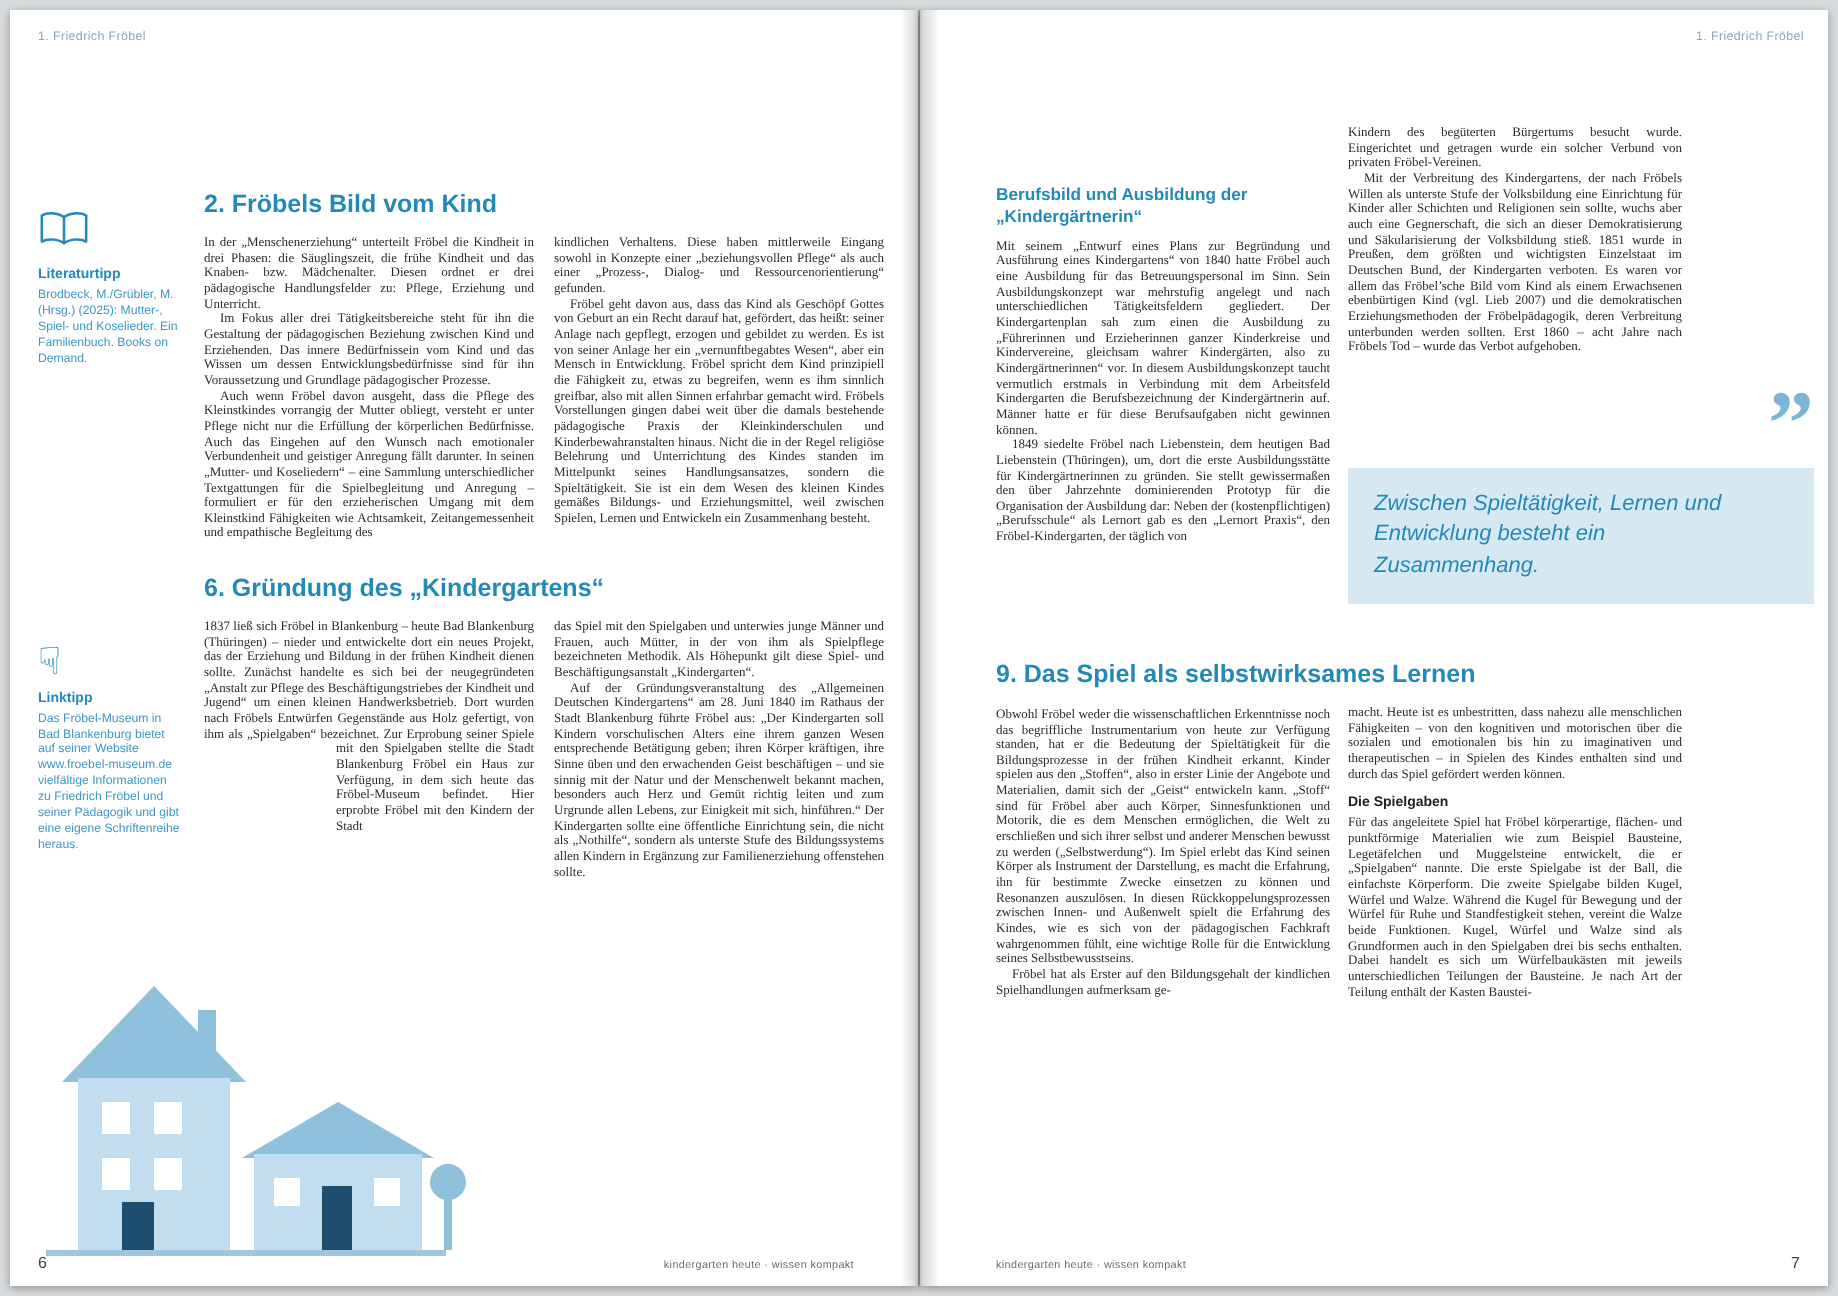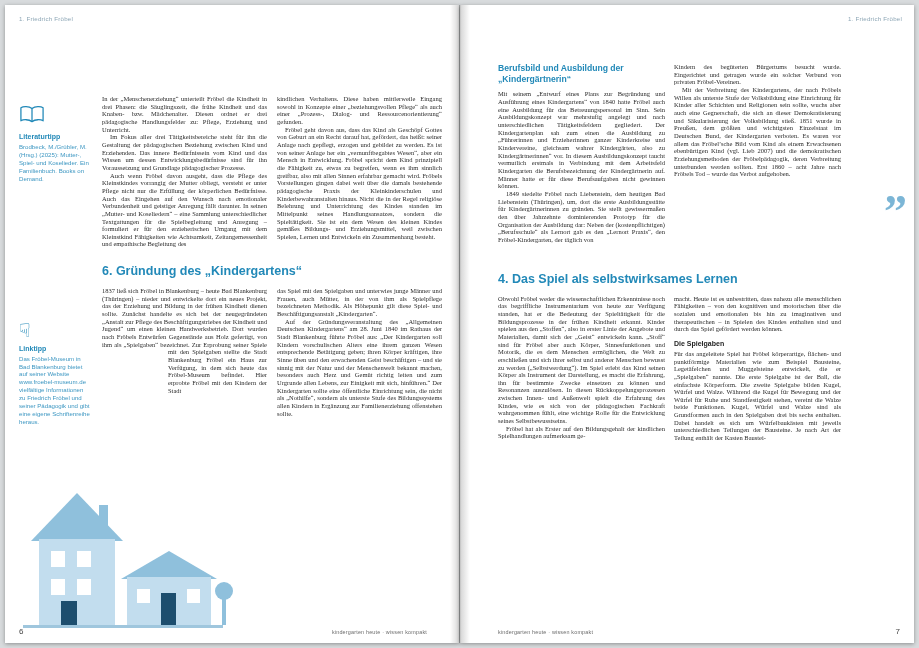--- a/index.html
+++ b/index.html
@@ -37,21 +37,21 @@
   .lp-main { flex:1; min-width:0; }
   .cols { display:flex; gap:10px; }
   .col  { flex:1; min-width:0; }
   .sec3 { margin-top:16px; }
 
   .illu-spacer { float:left; width:96px; height:138px; margin:2px 6px 0 -36px; }
   .museum-illu { position:absolute; left:16px; bottom:12px; width:212px; height:148px; }
 
   
   .rp-body { position:absolute; top:58px; left:38px; right:7px; }
-  .rp-row { display:flex; gap:9px; }
+  .rp-row { display:flex; gap:9px;align-items:center; }
   .w167 { flex:0 0 167px; width:167px; min-width:0; }
   .w233 { flex:0 0 233px; width:233px; min-width:0; }
   .narrow { width:167px; }
   .quote-mark { text-align:right; font-size:46px; line-height:.78; height:38px; overflow:hidden;
                 color:#7cb6d6; margin-top:16px; font-family:"Liberation Serif", serif; font-weight:bold; }
   .quote-box { margin-top:2px; background:#d6e9f3; padding:11px 38px 11px 13px;
                font-size:11px; line-height:1.4; font-style:italic; color:#2289b8; }
   .sec4 { margin-top:28px; }
   .sec4 .rp-row { margin-top:2px; }
 
@@ -85,20 +85,21 @@
         </div>
         <div class="tip tip-2">
           <div class="tip-icon tip-glyph">☟</div>
           <div class="tip-label">Linktipp</div>
           <div class="tip-text">Das Fröbel-Museum in Bad Blankenburg bietet auf seiner Website www.froebel-museum.de vielfältige Informationen zu Friedrich Fröbel und seiner Pädagogik und gibt eine eigene Schriftenreihe heraus.</div>
         </div>
       </aside>
 
       <main class="lp-main">
         <section>
+          <h2 class="h-num">2. Fröbels Bild vom Kind</h2>
           <div class="cols">
             <div class="col">
               <p class="para">In der „Menschenerziehung“ unterteilt Fröbel die Kindheit in drei Phasen: die Säuglingszeit, die frühe Kindheit und das Knaben- bzw. Mädchenalter. Diesen ordnet er drei pädagogische Handlungsfelder zu: Pflege, Erziehung und Unterricht.</p>
               <p class="para ind">Im Fokus aller drei Tätigkeitsbereiche steht für ihn die Gestaltung der pädagogischen Beziehung zwischen Kind und Erziehenden. Das innere Bedürfnissein vom Kind und das Wissen um dessen Entwicklungsbedürfnisse sind für ihn Voraussetzung und Grundlage pädagogischer Prozesse.</p>
               <p class="para ind">Auch wenn Fröbel davon ausgeht, dass die Pflege des Kleinstkindes vorrangig der Mutter obliegt, versteht er unter Pflege nicht nur die Erfüllung der körperlichen Bedürfnisse. Auch das Eingehen auf den Wunsch nach emotionaler Verbundenheit und geistiger Anregung fällt darunter. In seinen „Mutter- und Koseliedern“ – eine Sammlung unterschiedlicher Textgattungen für die Spielbegleitung und Anregung – formuliert er für den erzieherischen Umgang mit dem Kleinstkind Fähigkeiten wie Achtsamkeit, Zeitangemessenheit und empathische Begleitung des</p>
             </div>
             <div class="col">
               <p class="para">kindlichen Verhaltens. Diese haben mittlerweile Eingang sowohl in Konzepte einer „beziehungsvollen Pflege“ als auch einer „Prozess-, Dialog- und Ressourcenorientierung“ gefunden.</p>
               <p class="para ind">Fröbel geht davon aus, dass das Kind als Geschöpf Gottes von Geburt an ein Recht darauf hat, gefördert, das heißt: seiner Anlage nach gepflegt, erzogen und gebildet zu werden. Es ist von seiner Anlage her ein „vernunftbegabtes Wesen“, aber ein Mensch in Entwicklung. Fröbel spricht dem Kind prinzipiell die Fähigkeit zu, etwas zu begreifen, wenn es ihm sinnlich greifbar, also mit allen Sinnen erfahrbar gemacht wird. Fröbels Vorstellungen gingen dabei weit über die damals bestehende pädagogische Praxis der Kleinkinderschulen und Kinderbewahranstalten hinaus. Nicht die in der Regel religiöse Belehrung und Unterrichtung des Kindes standen im Mittelpunkt seines Handlungsansatzes, sondern die Spieltätigkeit. Sie ist ein dem Wesen des kleinen Kindes gemäßes Bildungs- und Erziehungsmittel, weil zwischen Spielen, Lernen und Entwickeln ein Zusammenhang besteht.</p>
             </div>
@@ -158,26 +159,27 @@
         <div class="rp-row">
           <div class="w167">
             <h3 class="h-bsub">Berufsbild und Ausbildung der „Kindergärtnerin“</h3>
             <p class="para">Mit seinem „Entwurf eines Plans zur Begründung und Ausführung eines Kindergartens“ von 1840 hatte Fröbel auch eine Ausbildung für das Betreuungspersonal im Sinn. Sein Ausbildungskonzept war mehrstufig angelegt und nach unterschiedlichen Tätigkeitsfeldern gegliedert. Der Kindergartenplan sah zum einen die Ausbildung zu „Führerinnen und Erzieherinnen ganzer Kinderkreise und Kindervereine, gleichsam wahrer Kindergärten, also zu Kindergärtnerinnen“ vor. In diesem Ausbildungskonzept taucht vermutlich erstmals in Verbindung mit dem Arbeitsfeld Kindergarten die Berufsbezeichnung der Kindergärtnerin auf. Männer hatte er für diese Berufsaufgaben nicht gewinnen können.</p>
             <p class="para ind">1849 siedelte Fröbel nach Liebenstein, dem heutigen Bad Liebenstein (Thüringen), um, dort die erste Ausbildungsstätte für Kindergärtnerinnen zu gründen. Sie stellt gewissermaßen den über Jahrzehnte dominierenden Prototyp für die Organisation der Ausbildung dar: Neben der (kostenpflichtigen) „Berufsschule“ als Lernort gab es den „Lernort Praxis“, den Fröbel-Kindergarten, der täglich von</p>
           </div>
           <div class="w233">
             <p class="para narrow">Kindern des begüterten Bürgertums besucht wurde. Eingerichtet und getragen wurde ein solcher Verbund von privaten Fröbel-Vereinen.</p>
             <p class="para ind narrow">Mit der Verbreitung des Kindergartens, der nach Fröbels Willen als unterste Stufe der Volksbildung eine Einrichtung für Kinder aller Schichten und Religionen sein sollte, wuchs aber auch eine Gegnerschaft, die sich an dieser Demokratisierung und Säkularisierung der Volksbildung stieß. 1851 wurde in Preußen, dem größten und wichtigsten Einzelstaat im Deutschen Bund, der Kindergarten verboten. Es waren vor allem das Fröbel’sche Bild vom Kind als einem Erwachsenen ebenbürtigen Kind (vgl. Lieb 2007) und die demokratischen Erziehungsmethoden der Fröbelpädagogik, deren Verbreitung unterbunden werden sollten. Erst 1860 – acht Jahre nach Fröbels Tod – wurde das Verbot aufgehoben.</p>
             <div class="quote-mark">”</div>
+            <div class="quote-box">Zwischen Spieltätigkeit, Lernen und Entwicklung besteht ein Zusammenhang.</div>
           </div>
         </div>
       </section>
 
       <section class="sec4">
-        <h2 class="h-num">4. Das Spiel als selbstwirksames Lernen</h2>
+        <h2 class="h-num">9. Das Spiel als selbstwirksames Lernen</h2>
         <div class="rp-row">
           <div class="w167">
             <p class="para">Obwohl Fröbel weder die wissenschaftlichen Erkenntnisse noch das begriffliche Instrumentarium von heute zur Verfügung standen, hat er die Bedeutung der Spieltätigkeit für die Bildungsprozesse in der frühen Kindheit erkannt. Kinder spielen aus den „Stoffen“, also in erster Linie der Angebote und Materialien, damit sich der „Geist“ entwickeln kann. „Stoff“ sind für Fröbel aber auch Körper, Sinnesfunktionen und Motorik, die es dem Menschen ermöglichen, die Welt zu erschließen und sich ihrer selbst und anderer Menschen bewusst zu werden („Selbstwerdung“). Im Spiel erlebt das Kind seinen Körper als Instrument der Darstellung, es macht die Erfahrung, ihn für bestimmte Zwecke einsetzen zu können und Resonanzen auszulösen. In diesen Rückkoppelungsprozessen zwischen Innen- und Außenwelt spielt die Erfahrung des Kindes, wie es sich von der pädagogischen Fachkraft wahrgenommen fühlt, eine wichtige Rolle für die Entwicklung seines Selbstbewusstseins.</p>
             <p class="para ind">Fröbel hat als Erster auf den Bildungsgehalt der kindlichen Spielhandlungen aufmerksam ge-</p>
           </div>
           <div class="w167">
             <p class="para">macht. Heute ist es unbestritten, dass nahezu alle menschlichen Fähigkeiten – von den kognitiven und motorischen über die sozialen und emotionalen bis hin zu imaginativen und therapeutischen – in Spielen des Kindes enthalten sind und durch das Spiel gefördert werden können.</p>
             <h4 class="h-dark">Die Spielgaben</h4>
             <p class="para">Für das angeleitete Spiel hat Fröbel körperartige, flächen- und punktförmige Materialien wie zum Beispiel Bausteine, Legetäfelchen und Muggelsteine entwickelt, die er „Spielgaben“ nannte. Die erste Spielgabe ist der Ball, die einfachste Körperform. Die zweite Spielgabe bilden Kugel, Würfel und Walze. Während die Kugel für Bewegung und der Würfel für Ruhe und Standfestigkeit stehen, vereint die Walze beide Funktionen. Kugel, Würfel und Walze sind als Grundformen auch in den Spielgaben drei bis sechs enthalten. Dabei handelt es sich um Würfelbaukästen mit jeweils unterschiedlichen Teilungen der Bausteine. Je nach Art der Teilung enthält der Kasten Baustei-</p>
           </div>

